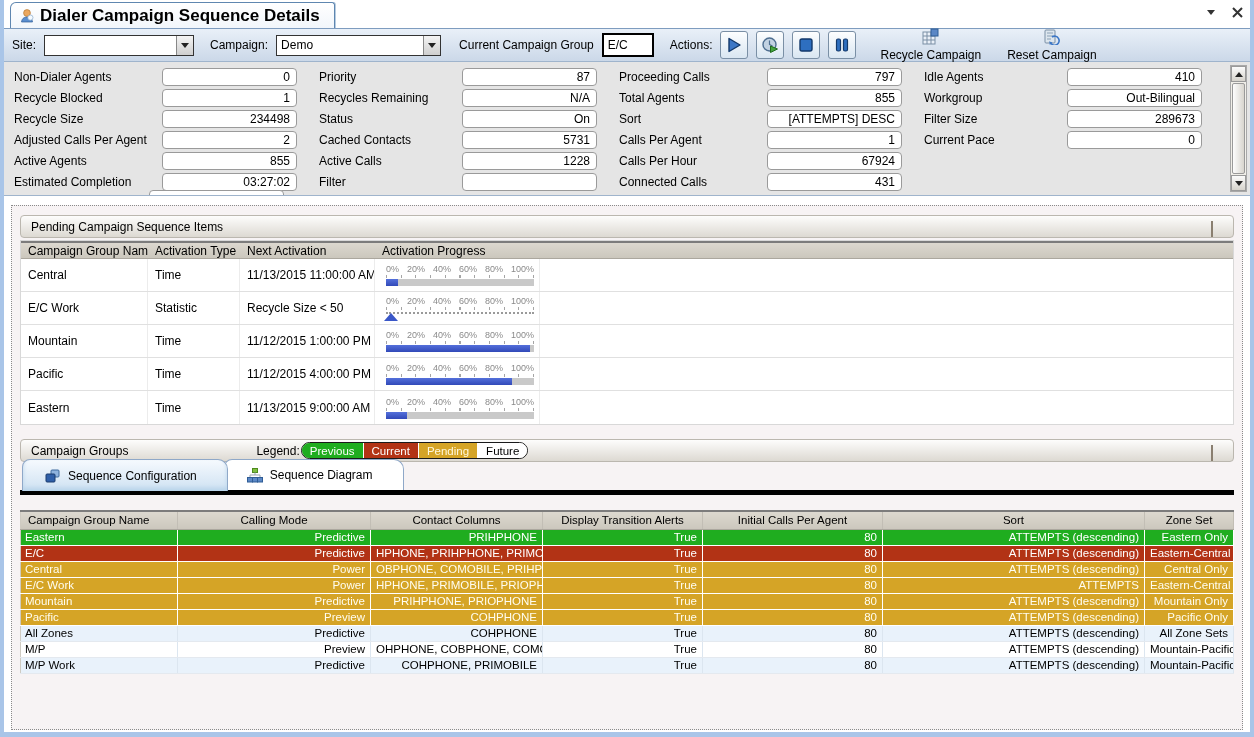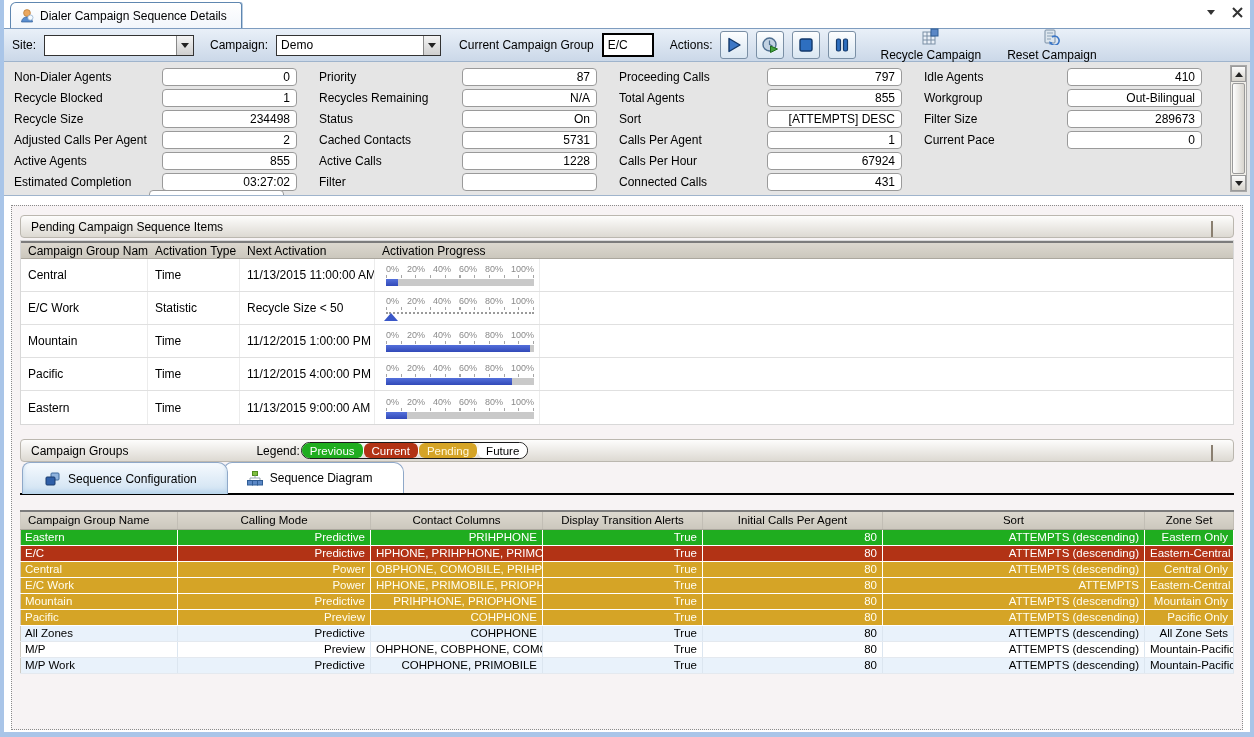--- a/index.html
+++ b/index.html
@@ -6,21 +6,21 @@
   html,body { width:1254px; height:737px; overflow:hidden; background:#fff;
     font-family:"Liberation Sans", sans-serif; font-size:12px; color:#000; }
   .window { position:relative; width:1254px; height:737px;
     border-left:4px solid #A9C5E8; border-right:4px solid #A9C5E8; border-bottom:5px solid #A9C5E8; background:#fff; }
 
   
   .title-row { position:relative; height:28px; background:#fff; }
   .title-tab { position:absolute; left:6px; top:2px; height:26px; display:flex; align-items:center; gap:5px;
     padding:0 14px 0 8px; background:linear-gradient(#ffffff,#f2f6fb); border:1px solid #5E86B0; border-bottom:none;
     border-radius:6px 3px 0 0; box-shadow:1px 0 0 #b8cce0; }
-  .title-text { font-weight:normal; font-size:12px; }
+  .title-text { font-weight:bold; font-size:17px; }
   .win-controls { position:absolute; right:6px; top:5px; display:flex; gap:12px; align-items:center; }
   .win-btn { width:14px; height:14px; display:flex; align-items:center; justify-content:center; cursor:default; }
 
   
   .toolbar { height:34px; display:flex; align-items:center; gap:8px; padding:0 8px;
     background:linear-gradient(#E9F0F8,#CBD8E8); border-top:1px solid #7E9CBF; border-bottom:1px solid #9FB4CC; }
   .tb-label { white-space:nowrap; }
   .select { display:flex; width:150px; height:21px; background:#fff; border:1px solid #333; }
   .select.campaign { width:165px; }
   .select-text { flex:1; padding:2px 4px; overflow:hidden; white-space:nowrap; }
@@ -73,25 +73,25 @@
   .prog .track { position:relative; height:7px; background:#C9C9C9; margin-top:1px; }
   .prog .fill { height:100%; background:linear-gradient(#5470DB,#3149B8); }
   .prog .tri { display:none; position:absolute; top:-1px; width:0; height:0;
     border-left:7px solid transparent; border-right:7px solid transparent; border-bottom:8px solid #3A57C8; }
   .prog.ind-marker .track { background:transparent; height:8px; border-top:2px dotted #9A9A9A; margin-top:2px; }
   .prog.ind-marker .tri { display:block; left:-2px; }
 
   
   .legend-label { margin-left:128px; }
   .legend-pill { display:inline-flex; border:1px solid #1A1A1A; border-radius:9px; overflow:hidden; height:17px; margin-left:1px; }
-  .legend-chip { padding:1px 8px 8px 8px; font-size:11.5px; line-height:15px; border-right:1px solid #fff; white-space:nowrap;border-radius:6px; }
+  .legend-chip { padding:1px 8px 8px 8px; font-size:11.5px; line-height:15px; border-right:1px solid #fff; white-space:nowrap; }
   .legend-chip:last-child { border-right:none; }
 
   
-  .tabs-row { display:flex; align-items:flex-start; height:33px; padding-left:2px; border-bottom:2px solid #000000; }
+  .tabs-row { display:flex; align-items:flex-end; height:33px; padding-left:2px; border-bottom:5px solid #000000; }
   .tab { height:31px; display:flex; align-items:center; gap:7px; padding:0 30px 0 22px;
     border:1px solid #8FA8C8; border-bottom:none; border-radius:8px 10px 0 0; background:#fff; position:relative; }
   .tab.active { background:linear-gradient(#F6FAFE,#CEE1F2); margin-bottom:-1px; height:32px; z-index:2;
     box-shadow:inset 0 -3px 4px #B9D4EA; }
   .tab + .tab { margin-left:-4px; }
 
   
   .cfg-wrap { margin-top:15px; }
   .cfg { width:100%; border-collapse:collapse; table-layout:fixed; font-size:11.5px; background:#fff; border:1px solid #CFCBC2; }
   .cfg th { height:18px; background:linear-gradient(#DCD8CF,#CBC7BD); border-top:2px solid #7C7C7C;

